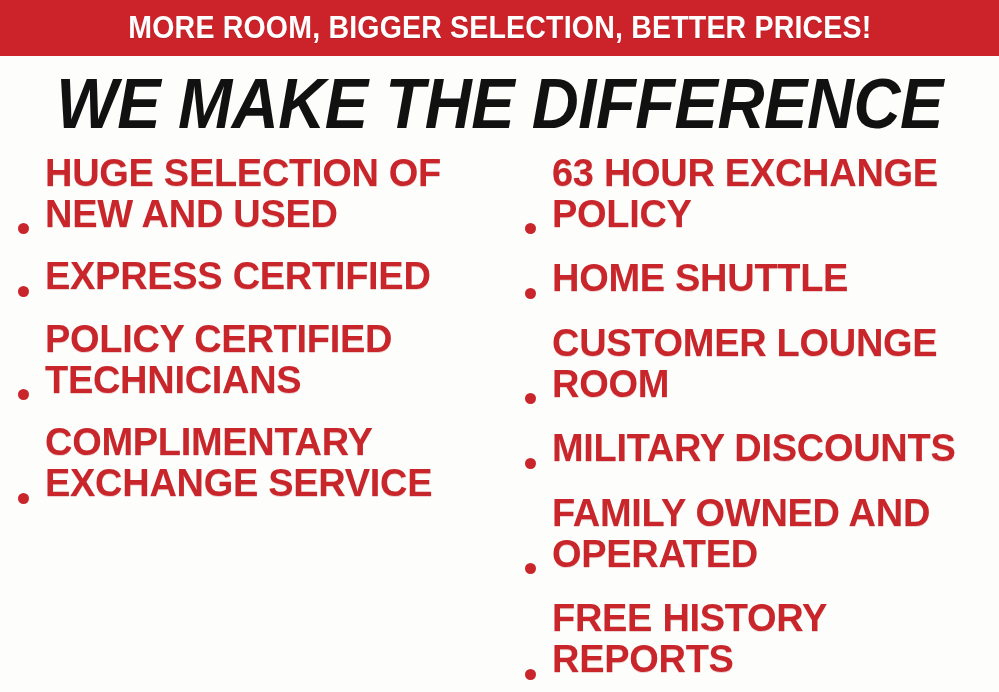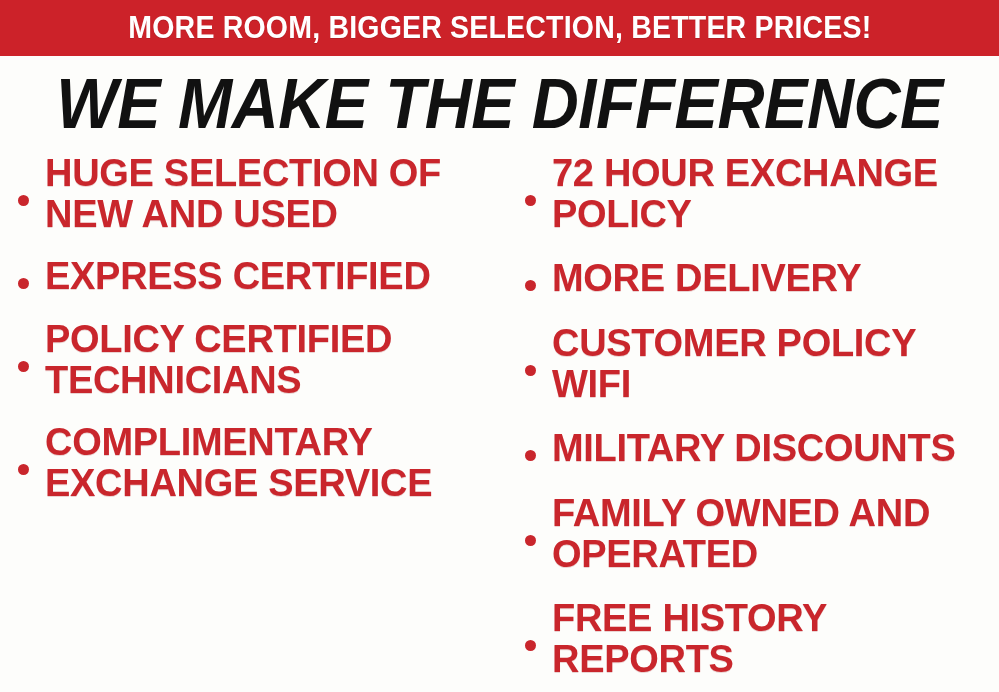--- a/index.html
+++ b/index.html
@@ -67,21 +67,21 @@
   .col-left {
     width: 505px;
     padding-left: 18px;
   }
   .col-right {
     width: 494px;
     padding-left: 20px;
   }
   .bullet-item {
     display: flex;
-    align-items: center;
+    align-items: flex-end;
     margin-bottom: 22px;
   }
   .col-right .bullet-item {
     margin-bottom: 24px;
   }
   .dot {
     width: 11px;
     height: 11px;
     border-radius: 50%;
     background: #c9262c;
@@ -134,31 +134,31 @@
       <span class="dot"></span>
       <span class="bullet-text">COMPLIMENTARY EXCHANGE SERVICE</span>
     </div>
 
   </div>
 
   <div class="col col-right">
 
     <div class="bullet-item">
       <span class="dot"></span>
-      <span class="bullet-text">72 HOUR EXCHANGE POLICY</span>
+      <span class="bullet-text">63 HOUR EXCHANGE POLICY</span>
     </div>
 
     <div class="bullet-item">
       <span class="dot"></span>
-      <span class="bullet-text">MORE DELIVERY</span>
+      <span class="bullet-text">HOME SHUTTLE</span>
     </div>
 
     <div class="bullet-item">
       <span class="dot"></span>
-      <span class="bullet-text">CUSTOMER POLICY WIFI</span>
+      <span class="bullet-text">CUSTOMER LOUNGE ROOM</span>
     </div>
 
     <div class="bullet-item">
       <span class="dot"></span>
       <span class="bullet-text">MILITARY DISCOUNTS</span>
     </div>
 
     <div class="bullet-item">
       <span class="dot"></span>
       <span class="bullet-text">FAMILY OWNED AND OPERATED</span>

